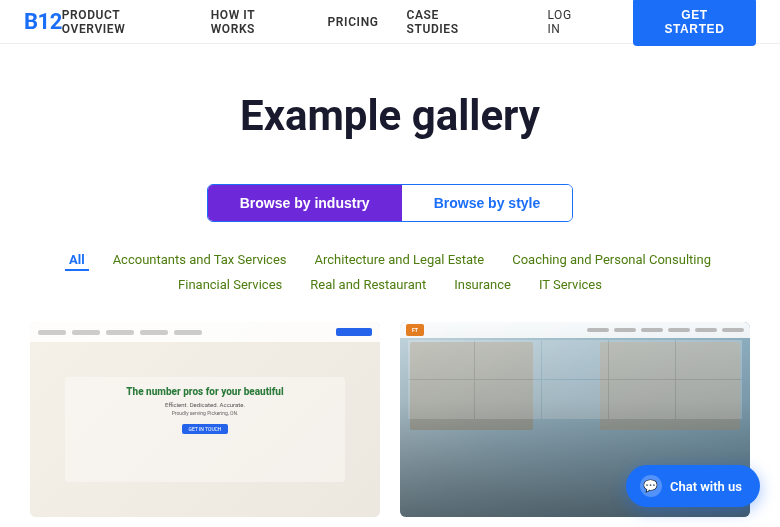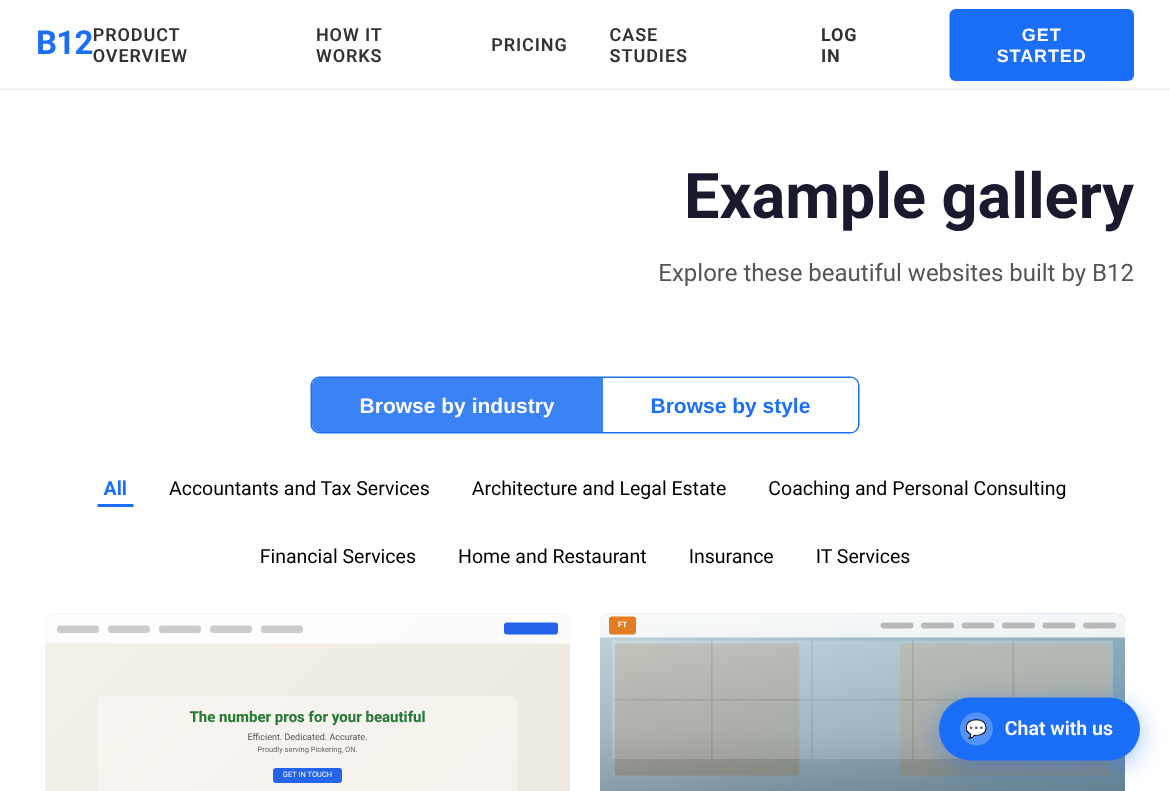--- a/index.html
+++ b/index.html
@@ -9,21 +9,21 @@
       width: 780px;
       min-height: 527px;
       overflow-x: hidden;
     }
 
     
     nav {
       display: flex;
       align-items: center;
       padding: 0 24px;
-      height: 60px;
+      height: 44px;
       border-bottom: 1px solid #eee;
       position: sticky;
       top: 0;
       background: #fff;
       z-index: 100;
     }
     .nav-logo {
       font-size: 22px;
       font-weight: 700;
       color: #1a6ef7;
@@ -39,21 +39,21 @@
       font-size: 12px;
       font-weight: 600;
       color: #333;
       text-transform: uppercase;
       letter-spacing: 0.6px;
       cursor: pointer;
       text-decoration: none;
     }
     .nav-login {
       font-size: 12px;
-      font-weight: 700;
+      font-weight: 400;
       color: #333;
       text-transform: uppercase;
       letter-spacing: 0.6px;
       margin-left: 28px;
       cursor: pointer;
     }
     .nav-cta {
       margin-left: 18px;
       background: #1a6ef7;
       color: #fff;
@@ -62,21 +62,21 @@
       padding: 10px 18px;
       font-size: 12px;
       font-weight: 700;
       text-transform: uppercase;
       letter-spacing: 0.6px;
       cursor: pointer;
     }
 
     
     .hero {
-      text-align: right;
+      text-align: center;
       padding: 48px 24px 28px;
     }
     .hero-title {
       font-size: 42px;
       font-weight: 700;
       color: #1a1a2e;
       line-height: 1.15;
       margin-bottom: 16px;
     }
     .hero-subtitle {
@@ -100,40 +100,40 @@
     .tab-btn {
       padding: 10px 32px;
       font-size: 14px;
       font-weight: 600;
       cursor: pointer;
       border: none;
       outline: none;
       transition: background 0.2s;
     }
     .tab-btn.active {
-      background: #3b82f6;
+      background: #6d28d9;
       color: #fff;
     }
     .tab-btn.inactive {
       background: #fff;
       color: #1a6ef7;
     }
 
     
     .filter-row {
       display: flex;
       justify-content: center;
       flex-wrap: wrap;
-      gap: 24px 20px;
+      gap: 4px 20px;
       padding: 0 40px;
       margin-bottom: 28px;
     }
     .filter-item {
       font-size: 13px;
-      color: #000000;
+      color: #4d7c0f;
       cursor: pointer;
       padding: 2px 4px;
     }
     .filter-item.active {
       color: #1a6ef7;
       font-weight: 700;
       border-bottom: 2px solid #1a6ef7;
     }
     .filter-item.all {
       font-weight: 700;
@@ -288,37 +288,36 @@
     <a class="nav-link">HOW IT WORKS</a>
     <a class="nav-link">PRICING</a>
     <a class="nav-link">CASE STUDIES</a>
     <span class="nav-login">LOG IN</span>
     <button class="nav-cta">GET STARTED</button>
   </div>
 </nav>
 
 <section class="hero">
   <h1 class="hero-title">Example gallery</h1>
-  <p class="hero-subtitle">Explore these beautiful websites built by B12</p>
 </section>
 
 <div class="tabs-container">
   <div class="tab-group">
     <button class="tab-btn active">Browse by industry</button>
     <button class="tab-btn inactive">Browse by style</button>
   </div>
 </div>
 
 <div class="filter-row">
   <span class="filter-item all active">All</span>
   <span class="filter-item">Accountants and Tax Services</span>
   <span class="filter-item">Architecture and Legal Estate</span>
   <span class="filter-item">Coaching and Personal Consulting</span>
   <span class="filter-item">Financial Services</span>
-  <span class="filter-item">Home and Restaurant</span>
+  <span class="filter-item">Real and Restaurant</span>
   <span class="filter-item">Insurance</span>
   <span class="filter-item">IT Services</span>
 </div>
 
 <div class="gallery">
 
   <div class="card">
     <div class="card-img-wrap">
       <div class="card-img-1">
 

